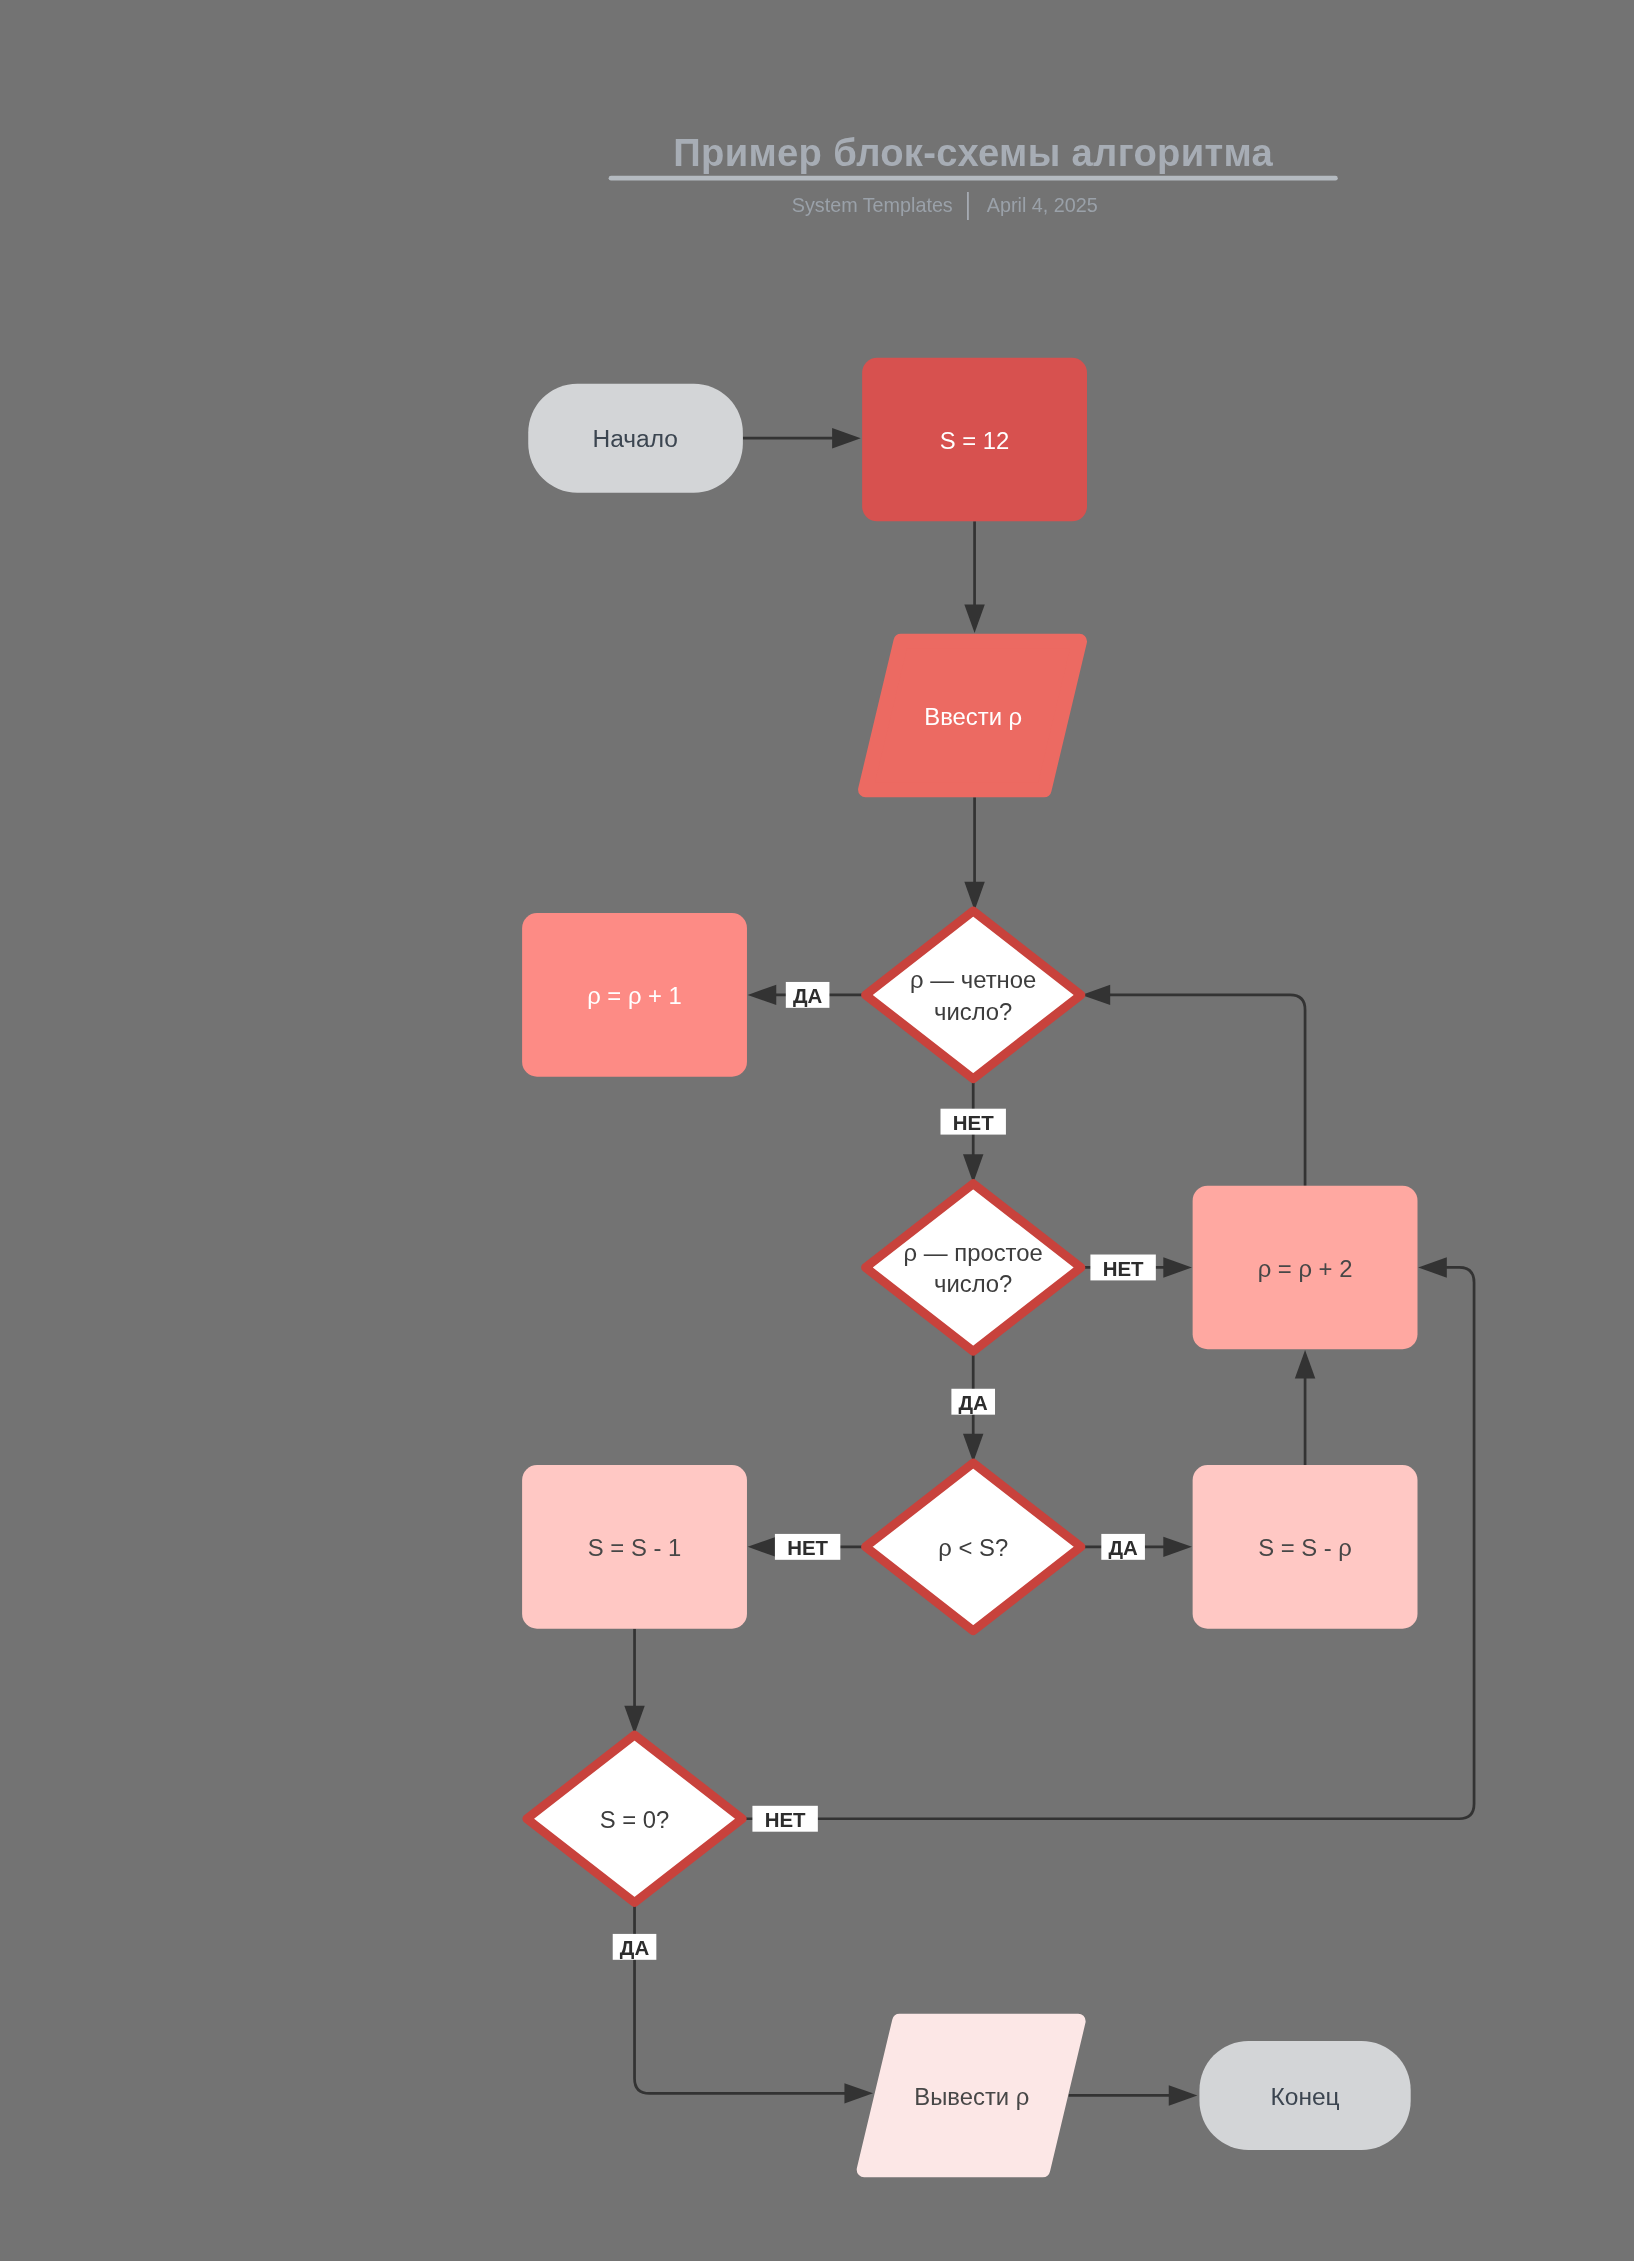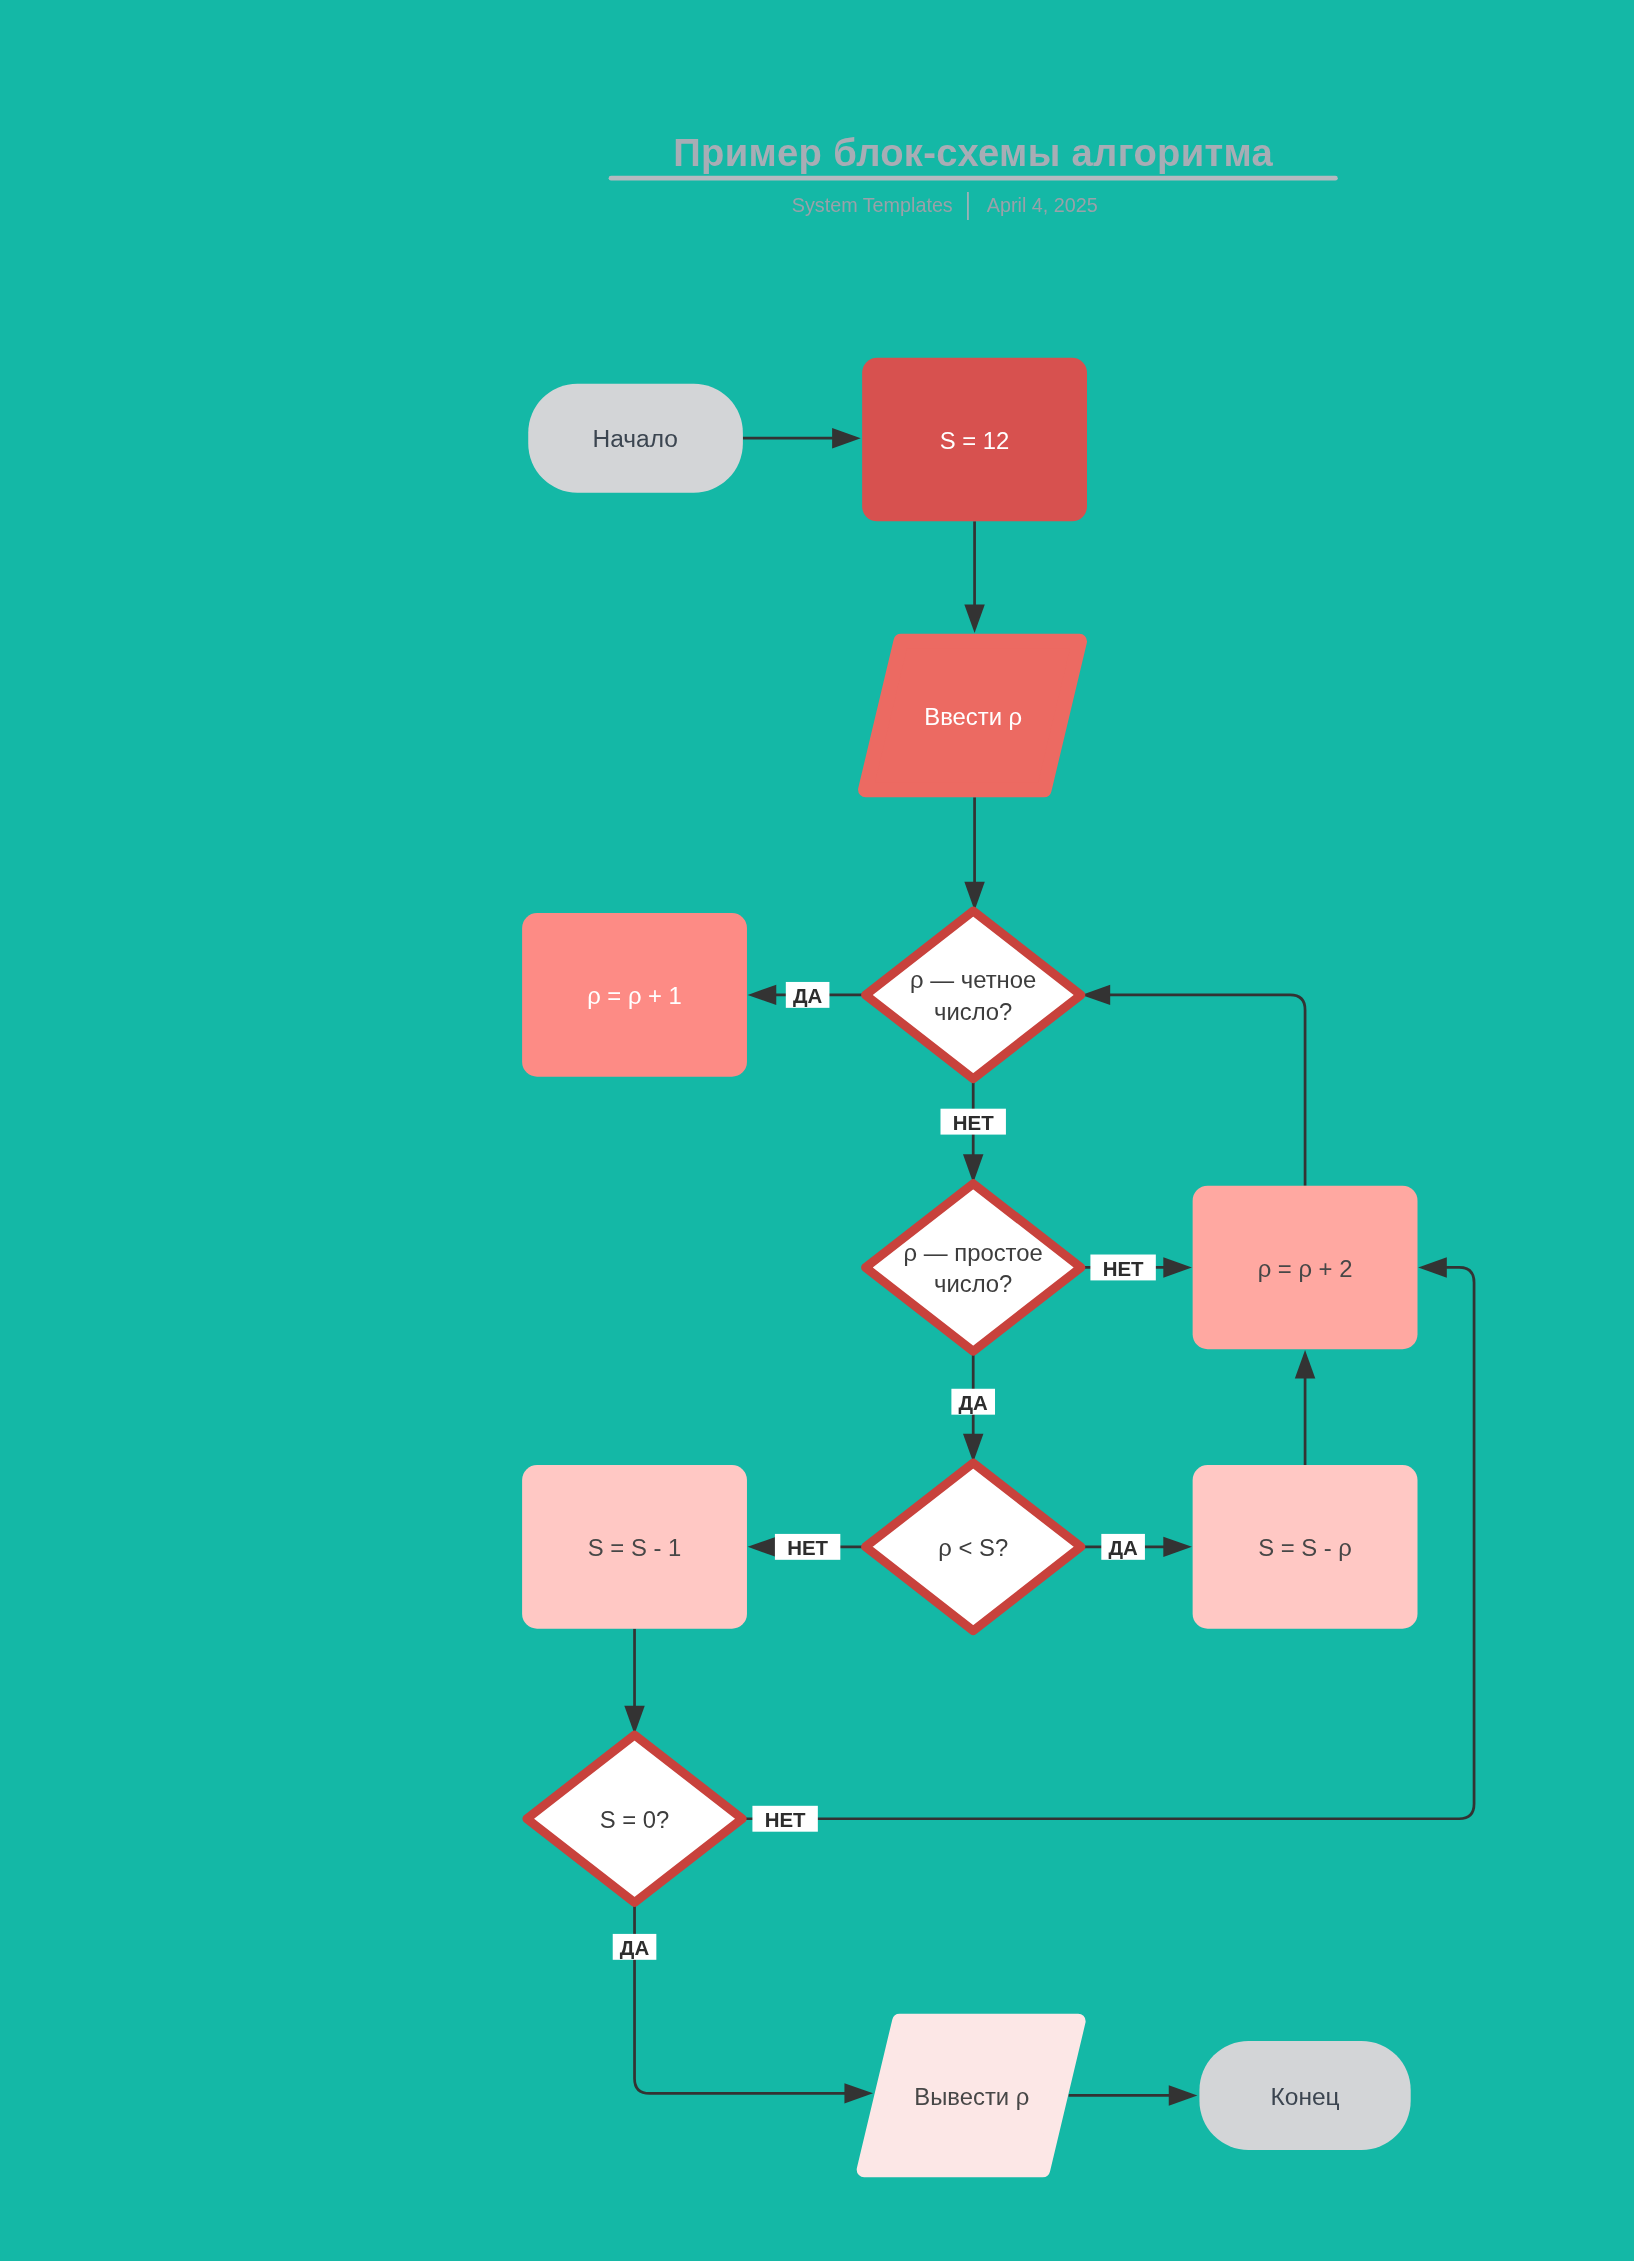--- a/index.html
+++ b/index.html
@@ -4,21 +4,21 @@
 <style>
   html, body {
     margin: 0;
     padding: 0;
     background: #ffffff;
   }
   .page {
     position: relative;
     width: 1635px;
     height: 2261px;
-    background: #14b8a6;
+    background: #737373;
     font-family: "Liberation Sans", "DejaVu Sans", sans-serif;
   }
   svg { display: block; }
 
   
   .title {
     font-size: 56px;
     font-weight: 700;
     fill: #a7adb5;
     letter-spacing: 0.5px;

